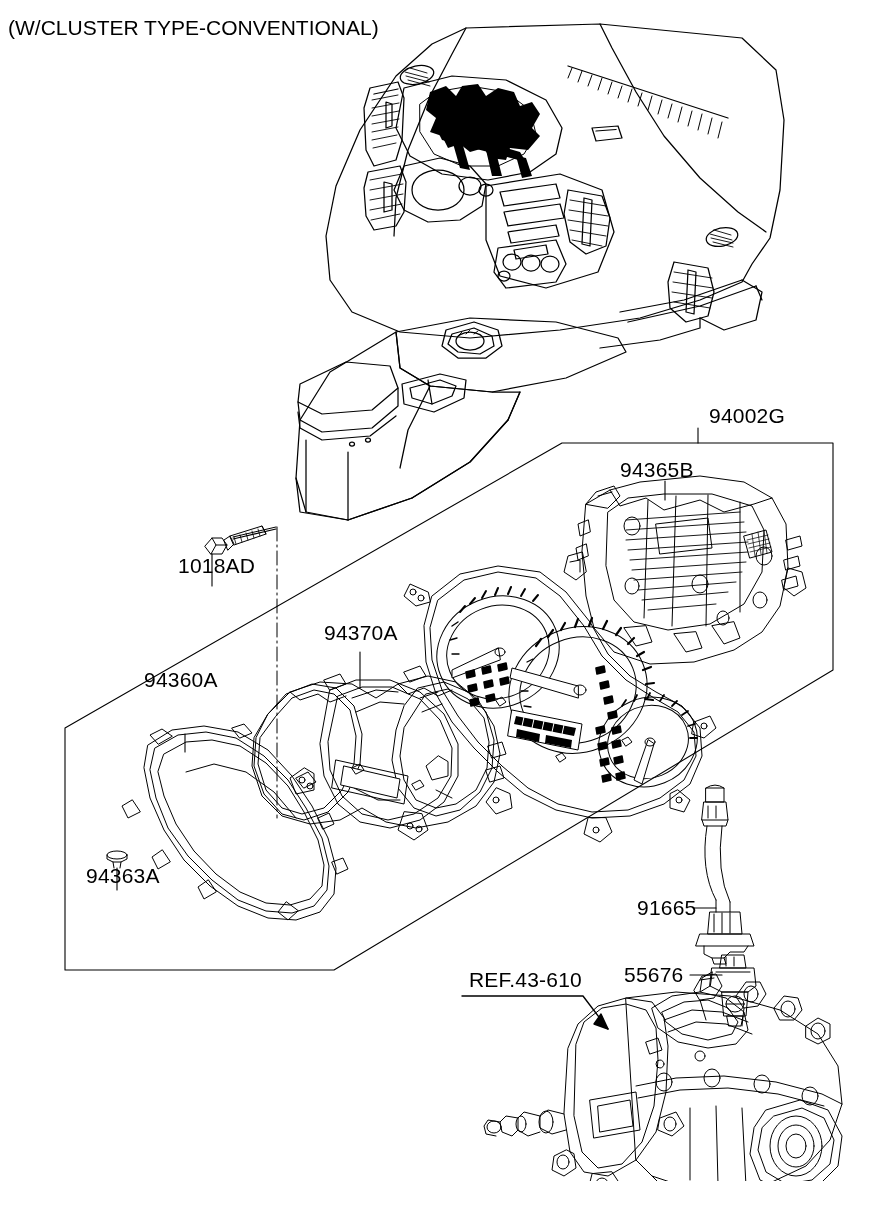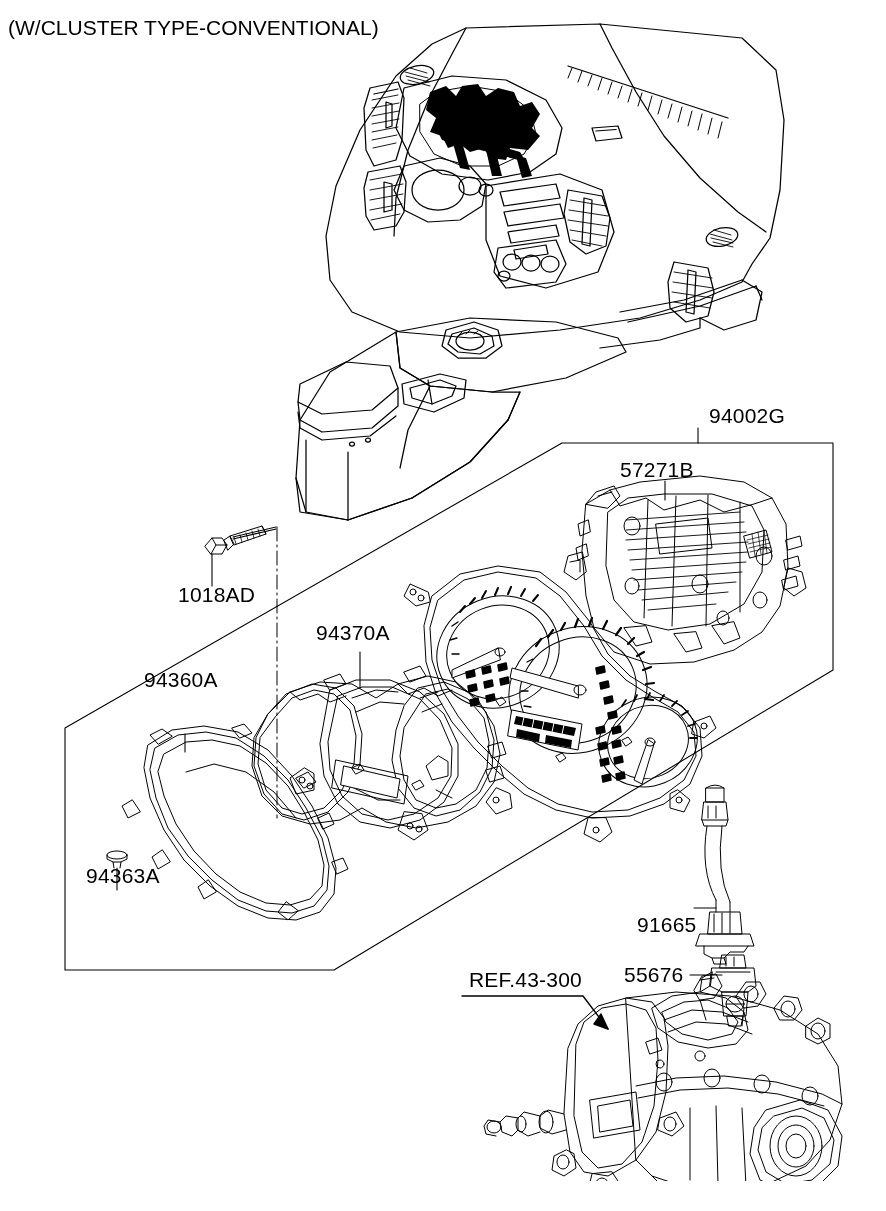--- a/index.html
+++ b/index.html
@@ -704,29 +704,29 @@
       <g stroke-width="1.4">
         <path d="M462 996 L583 996 L608 1029"></path>
         <path d="M608 1029 L594 1024 L601 1014 Z" fill="#000"></path>
       </g>
 
     </g>
   </svg>
 
   <div class="lbl" style="left:686px; top:404px;margin-left:23px;">94002G</div>
 
-  <div class="lbl" style="left:620px; top:458px;">57271B</div>
-
-  <div class="lbl" style="left:178px; top:583px;">1018AD</div>
-
-  <div class="lbl" style="left:316px; top:621px;">94370A</div>
+  <div class="lbl" style="left:620px; top:458px;">94365B</div>
+
+  <div class="lbl" style="left:178px; top:554px;">1018AD</div>
+
+  <div class="lbl" style="left:324px; top:621px;">94370A</div>
 
   <div class="lbl" style="left:144px; top:668px;">94360A</div>
 
   <div class="lbl" style="left:86px; top:864px;">94363A</div>
 
-  <div class="lbl" style="left:637px; top:896px;margin-top:17px;">91665</div>
+  <div class="lbl" style="left:637px; top:896px;">91665</div>
 
   <div class="lbl" style="left:624px; top:963px;">55676</div>
 
-  <div class="lbl ref" style="left:469px; top:968px;">REF.43-300</div>
+  <div class="lbl ref" style="left:469px; top:968px;">REF.43-610</div>
 
 </div>
 
 </body></html>

